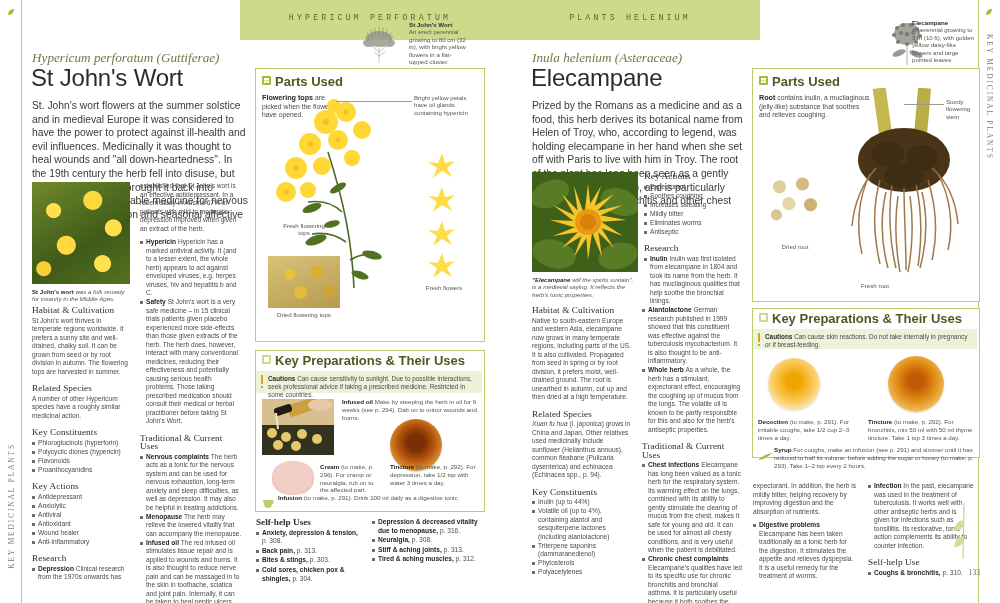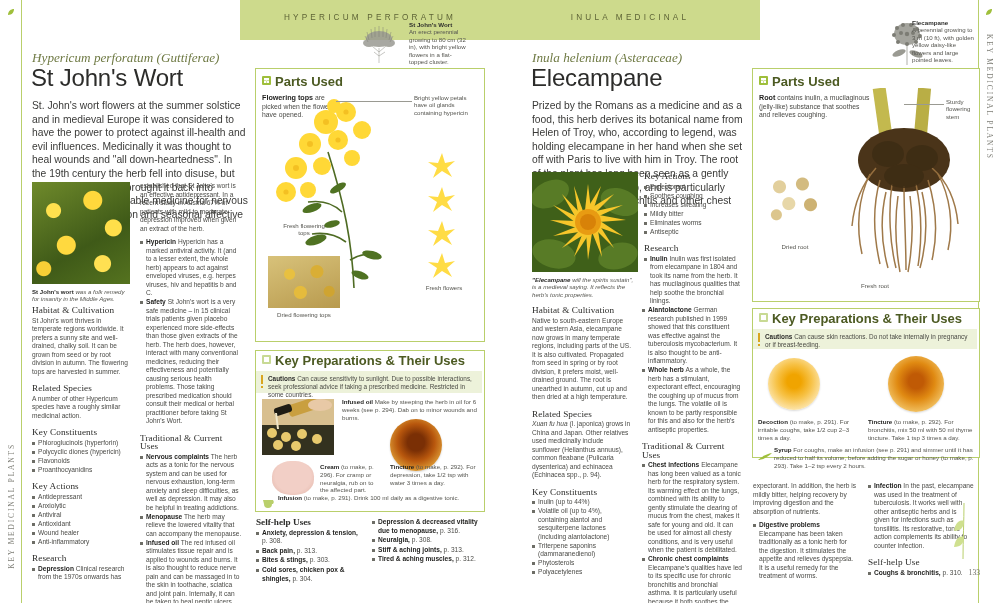--- a/index.html
+++ b/index.html
@@ -25,21 +25,21 @@
          font-family:"Liberation Serif", serif;}
   .sidetab.l .vtext{transform:rotate(180deg);margin-top:0;margin-bottom:34px;
          align-self:flex-end;}
   .leafmark{position:absolute;width:8px;height:8px;}
   .leafmark svg{display:block;}
 
   
   .banner{position:absolute;top:0;height:40px;background:#cdda8c;}
   .banner .btxt{position:absolute;left:0;right:0;top:13px;text-align:center;
         font-size:8.2px;letter-spacing:3.2px;color:#5d6335;
-        font-family:Liberation Sans, sans-serif;}
+        font-family:Liberation Mono, monospace;}
   .page.left .banner{left:240px;width:260px;}
   .page.right .banner{left:0px;width:260px;}
 
   
   .latin{position:absolute;font-style:italic;font-size:13.2px;color:#6f7a44;
          font-family:"Liberation Serif", serif;}
   .common{position:absolute;font-size:24px;color:#2c2c2a;letter-spacing:-.2px;}
   .intro{position:absolute;font-size:10.3px;line-height:13.6px;color:#3a3a38;}
 
   
@@ -376,21 +376,21 @@
       <div class="rule"></div>
       <div class="leafmark" style="top:8px;left:7px;">
         <svg width="8" height="8" viewBox="0 0 8 8">
             <path d="M1 7 C1 3,4 1,7 1 C7 4,5 7,1 7 Z" fill="#9fbf3b"></path>
           </svg>
       </div>
       <div class="vtext">KEY MEDICINAL PLANTS</div>
     </div>
 
     <div class="banner">
-      <div class="btxt">INULA MEDICINAL</div>
+      <div class="btxt">PLANTS HELENIUM</div>
     </div>
 
     <div class="latin" style="left:32px;top:50px;">Inula helenium (Asteraceae)</div>
     <div class="common" style="left:31px;top:64px;">Elecampane</div>
     <div class="intro" style="left:32px;top:99px;width:216px;">Prized by the Romans as a medicine and as a food, this herb derives its botanical name from Helen of Troy, who, according to legend, was holding elecampane in her hand when she set off with Paris to live with him in Troy. The root of the plant has long been seen as a gently warming and tonic herb, and is particularly useful for chronic bronchitis and other chest problems.</div>
 
     <div class="thumbwrap" style="left:385px;top:20px;width:44px;height:46px;">
       <svg width="44" height="46" viewBox="0 0 44 46">
         <path d="M22 45 L22 24" stroke="#8c8c84" stroke-width=".7" fill="none"></path>
         <g fill="#9a9a92" opacity=".9">

